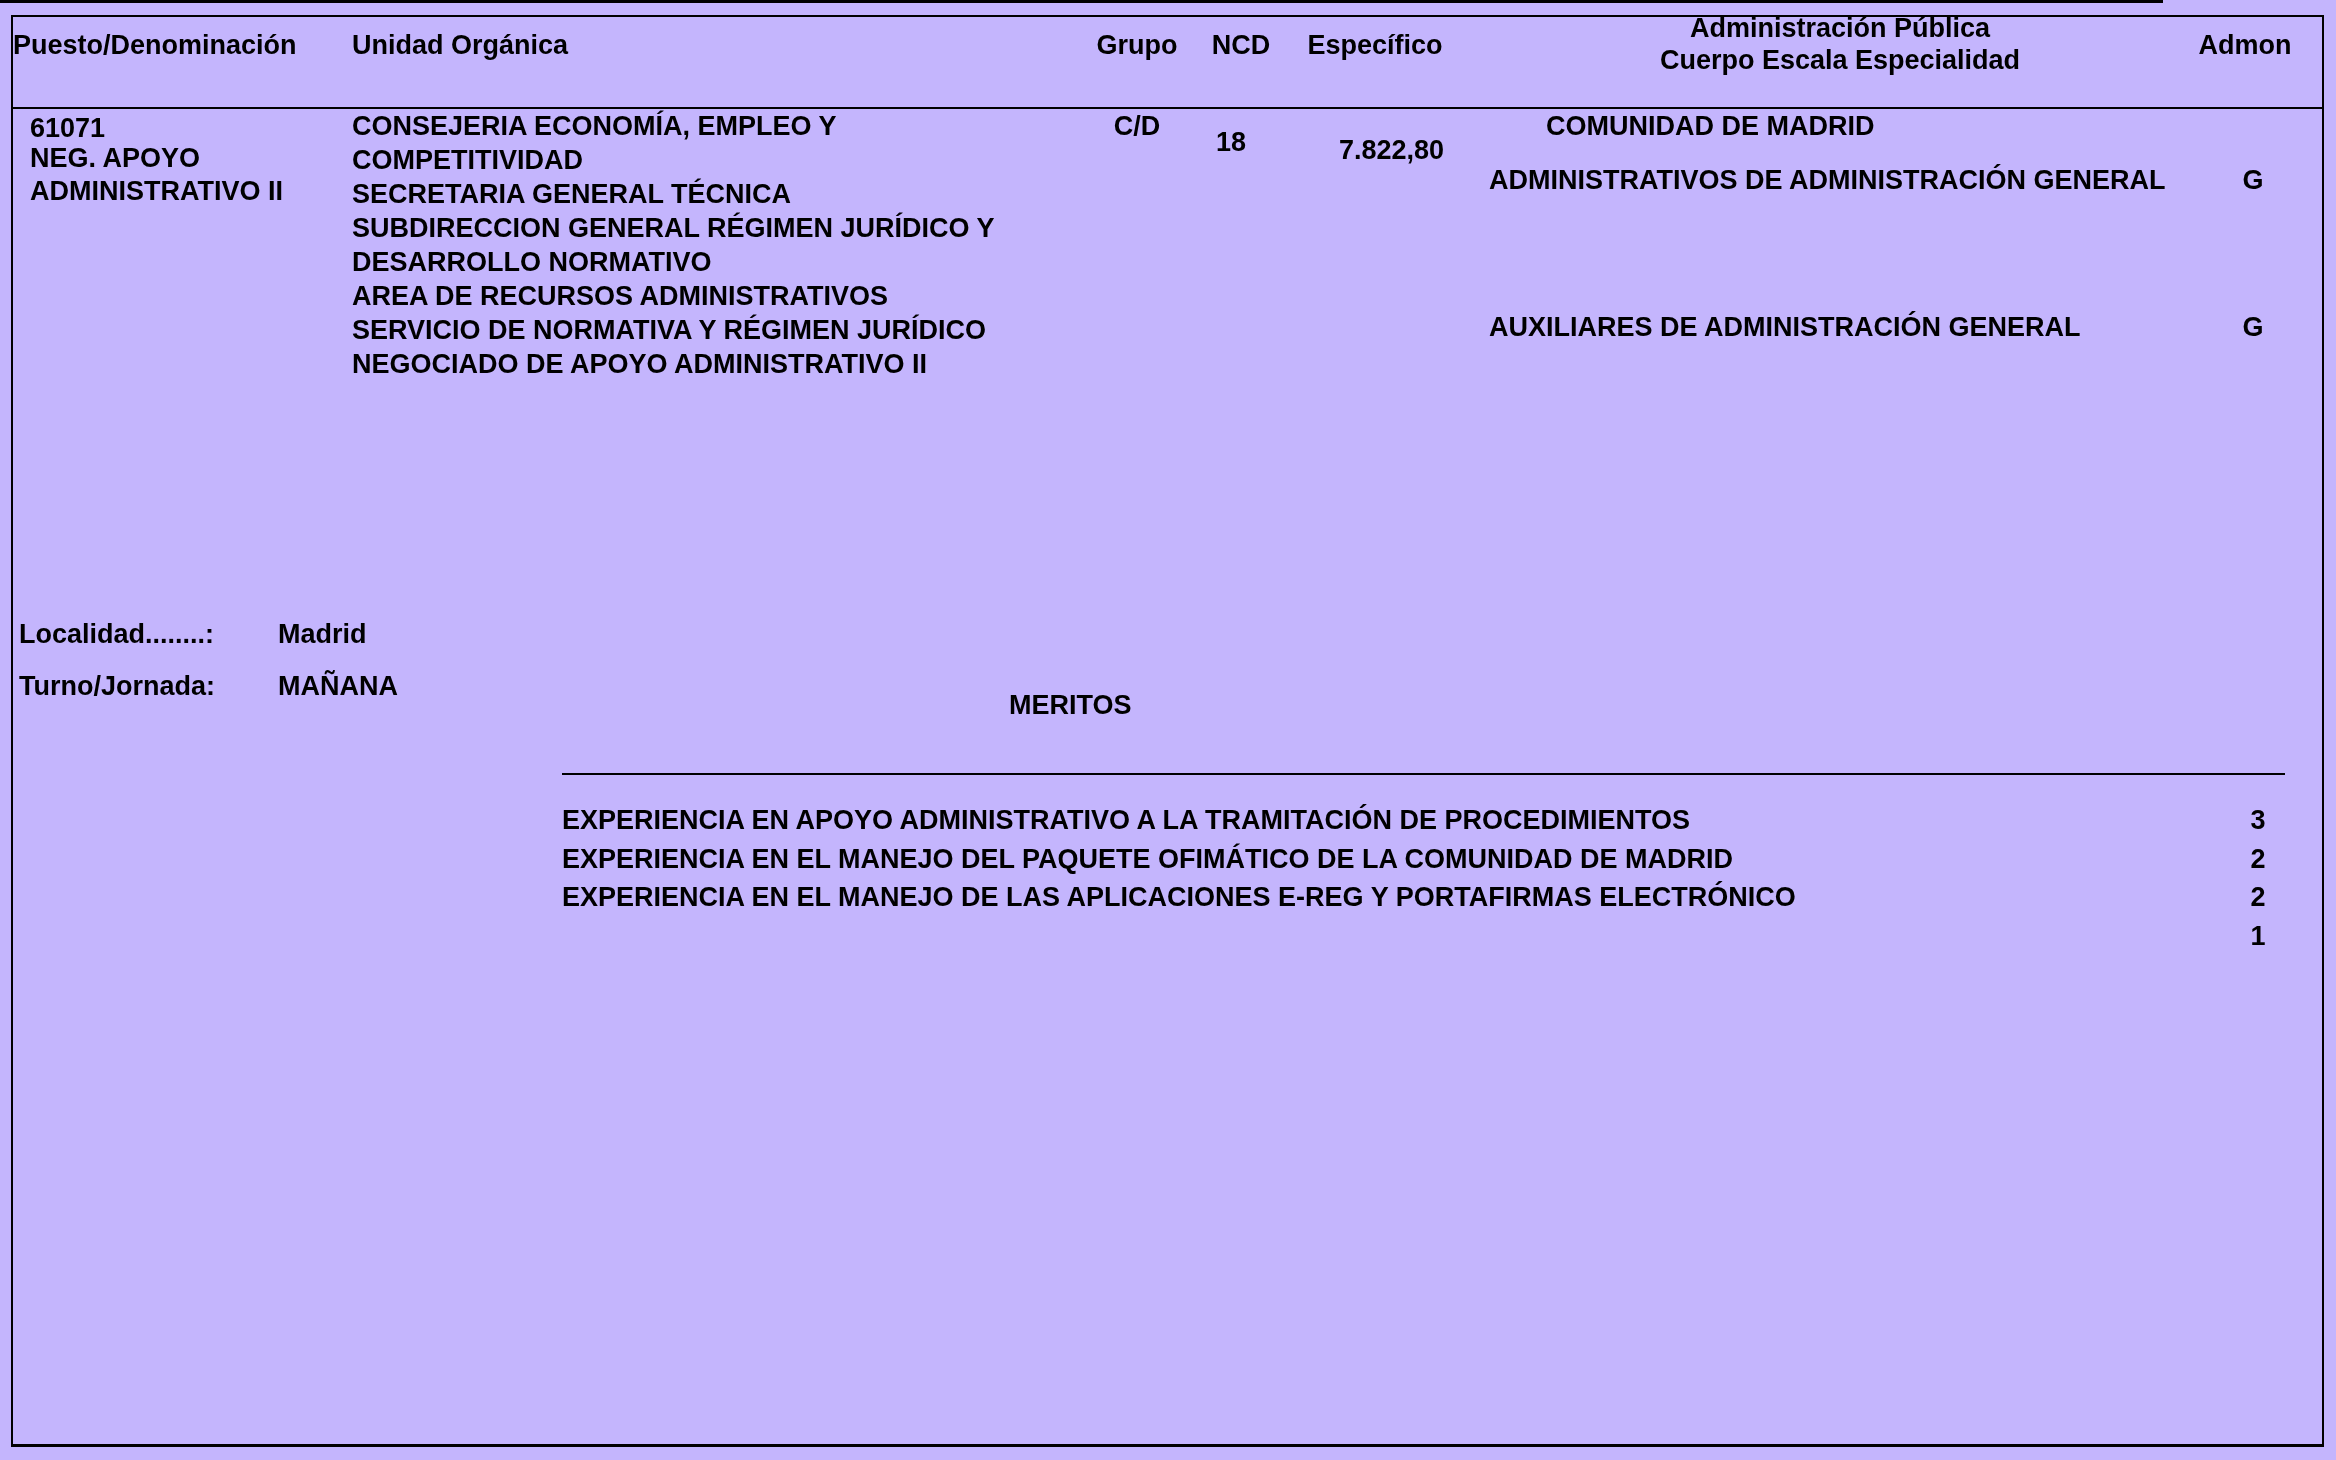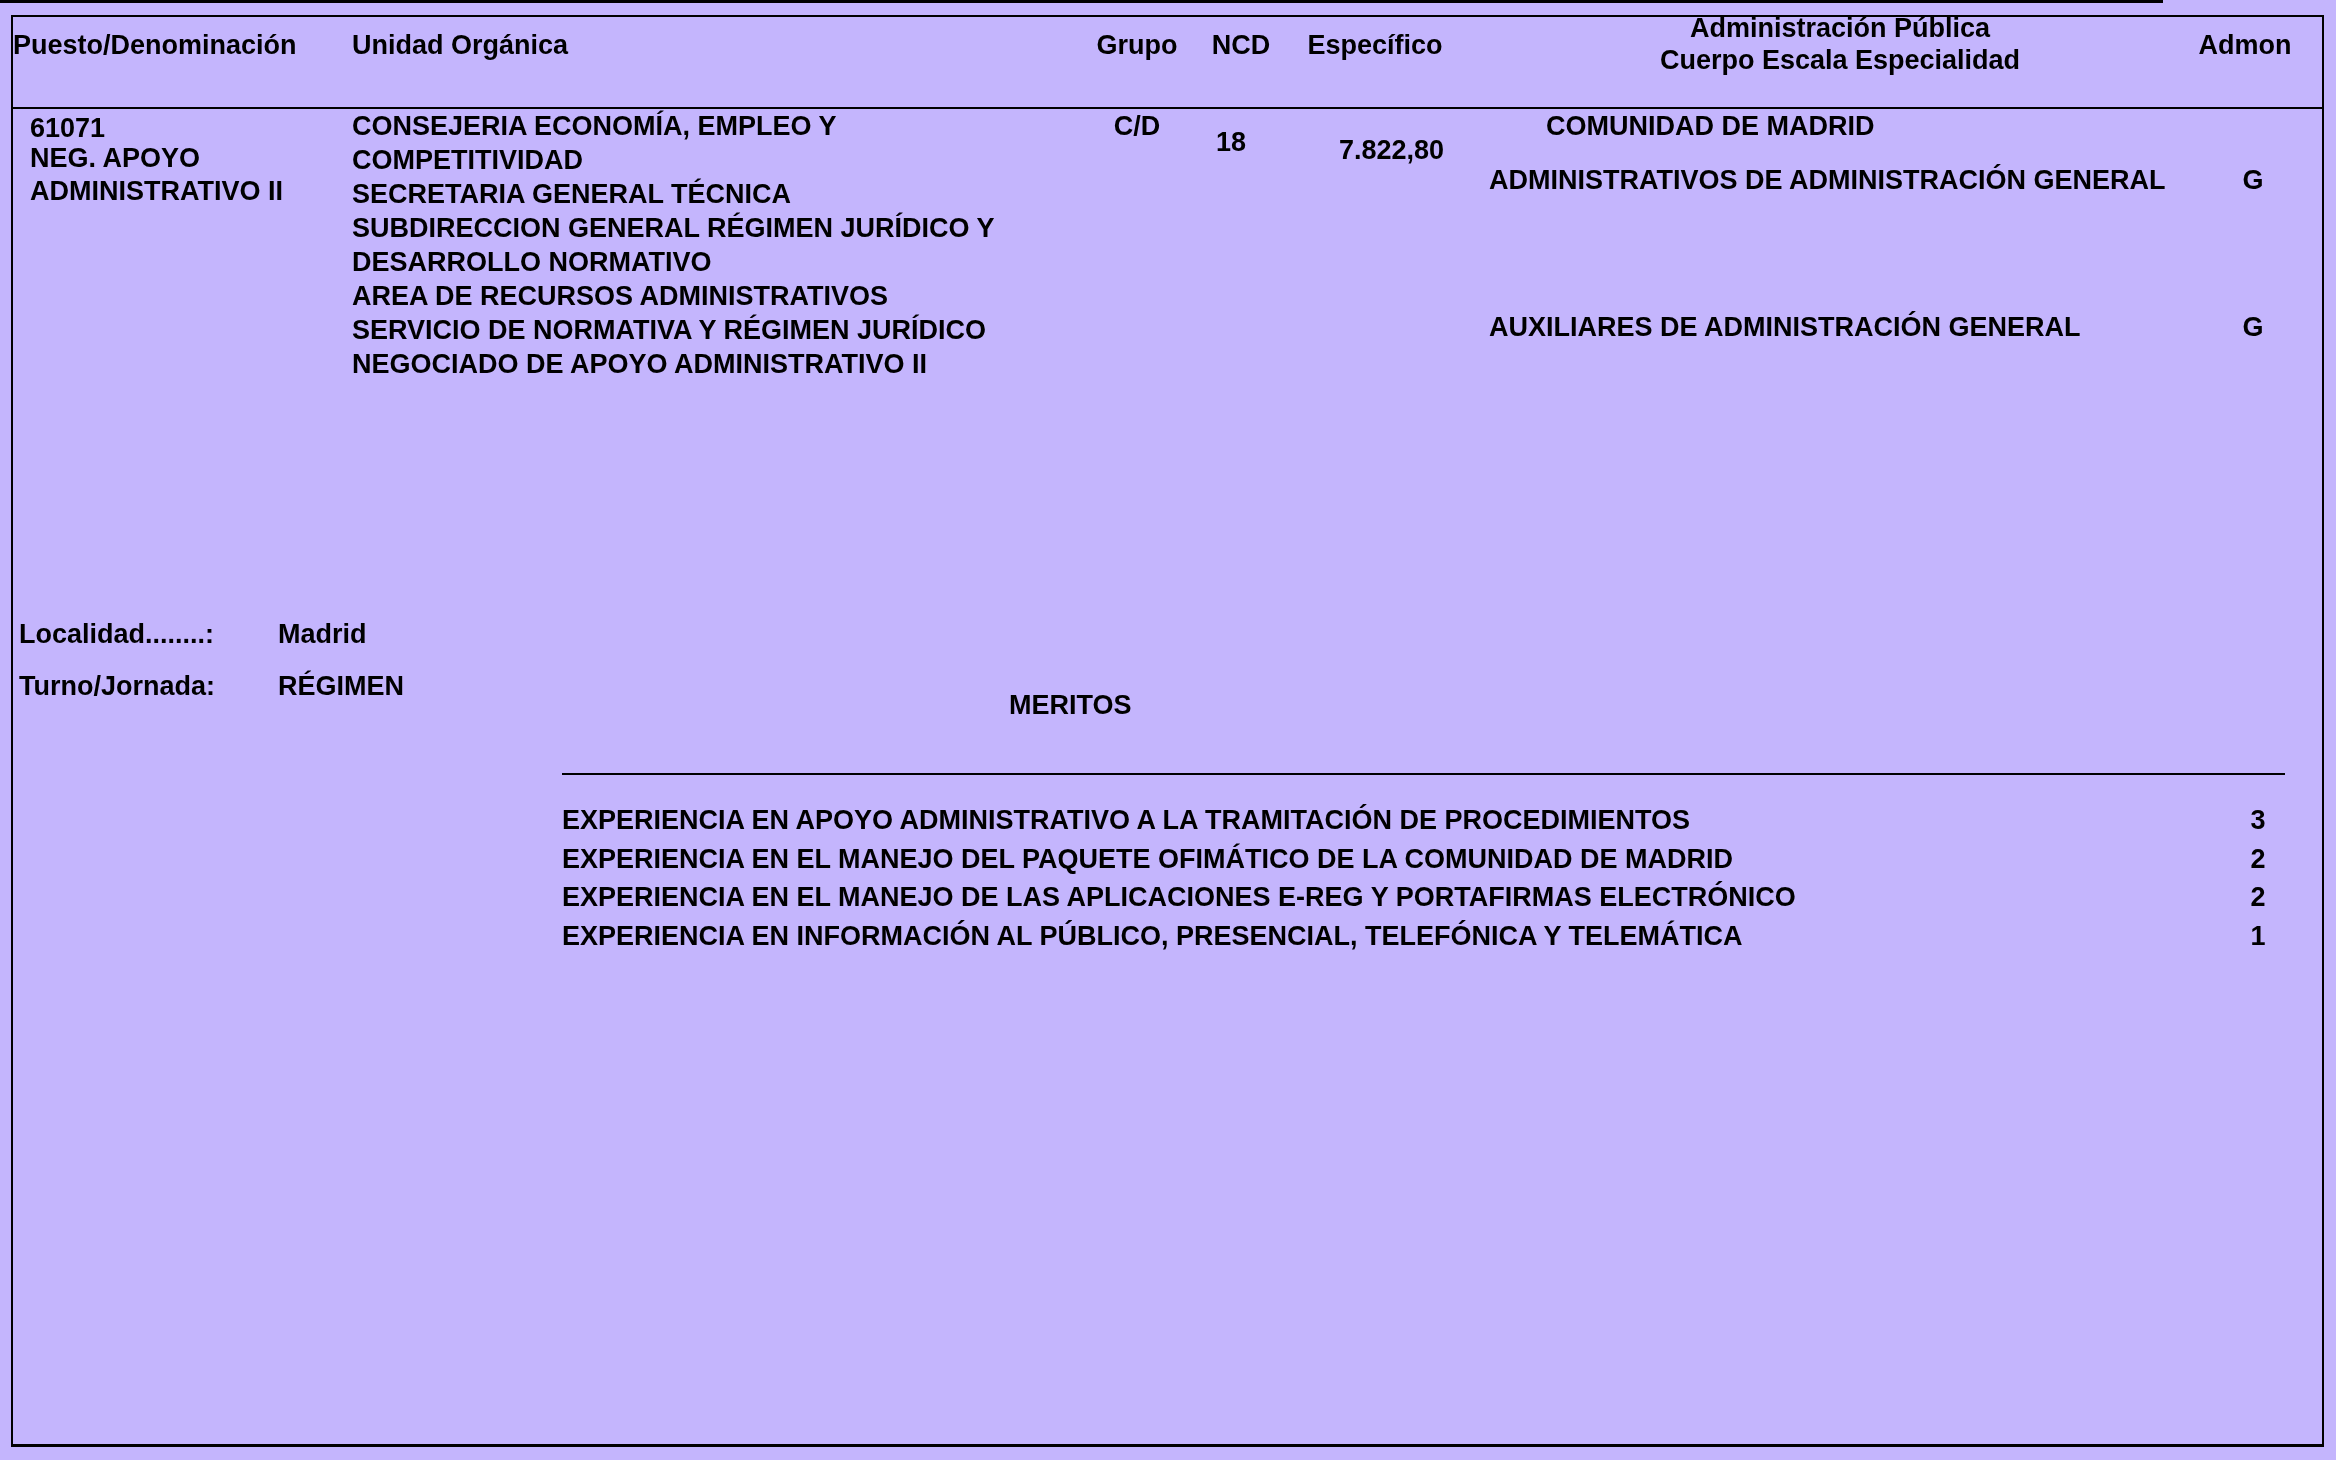--- a/index.html
+++ b/index.html
@@ -78,37 +78,36 @@
     <span class="cuerpo-admon">G</span>
   </div>
   <div class="abs" style="left:1489px;top:310px;width:782px;">
     <span class="cuerpo-name">AUXILIARES DE ADMINISTRACIÓN GENERAL</span>
     <span class="cuerpo-admon">G</span>
   </div>
 
   <div class="abs" style="left:19px;top:617px;">Localidad........:</div>
   <div class="abs" style="left:278px;top:617px;">Madrid</div>
   <div class="abs" style="left:19px;top:669px;">Turno/Jornada:</div>
-  <div class="abs" style="left:278px;top:669px;">RÉGIMEN</div>
+  <div class="abs" style="left:278px;top:669px;">MAÑANA</div>
 
   <div class="abs" style="left:1009px;top:688px;">MERITOS</div>
   <div class="rule" style="left:562px;top:773px;width:1723px;height:2px;"></div>
 
   <div class="abs" style="left:562px;top:803px;width:1713px;height:180px;">
     <div class="merit-row" style="top:0;">
       <span class="merit-desc">EXPERIENCIA EN APOYO ADMINISTRATIVO A LA TRAMITACIÓN DE PROCEDIMIENTOS</span>
       <span class="merit-pts">3</span>
     </div>
     <div class="merit-row" style="top:39px;">
       <span class="merit-desc">EXPERIENCIA EN EL MANEJO DEL PAQUETE OFIMÁTICO DE LA COMUNIDAD DE MADRID</span>
       <span class="merit-pts">2</span>
     </div>
     <div class="merit-row" style="top:77px;">
       <span class="merit-desc">EXPERIENCIA EN EL MANEJO DE LAS APLICACIONES E-REG Y PORTAFIRMAS ELECTRÓNICO</span>
       <span class="merit-pts">2</span>
     </div>
     <div class="merit-row" style="top:116px;">
-      <span class="merit-desc">EXPERIENCIA EN INFORMACIÓN AL PÚBLICO, PRESENCIAL, TELEFÓNICA Y TELEMÁTICA</span>
       <span class="merit-pts">1</span>
     </div>
   </div>
 
 </div>
 
 </body></html>

